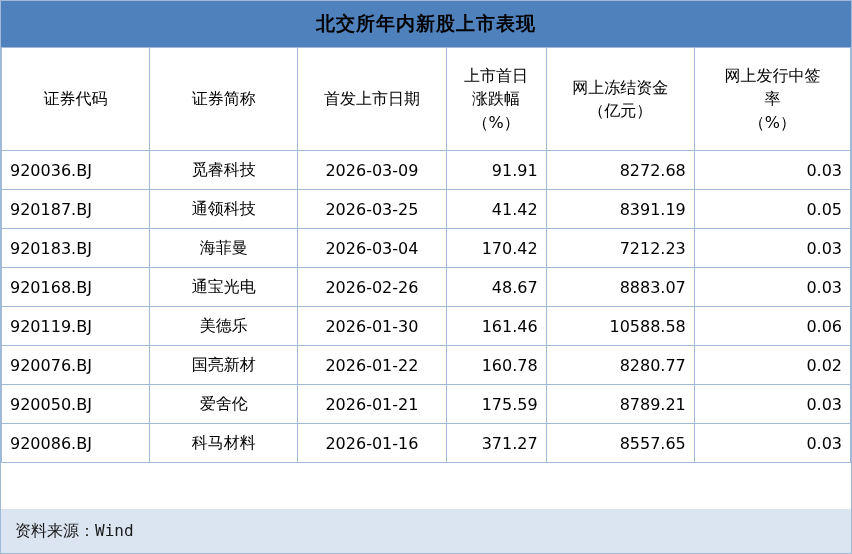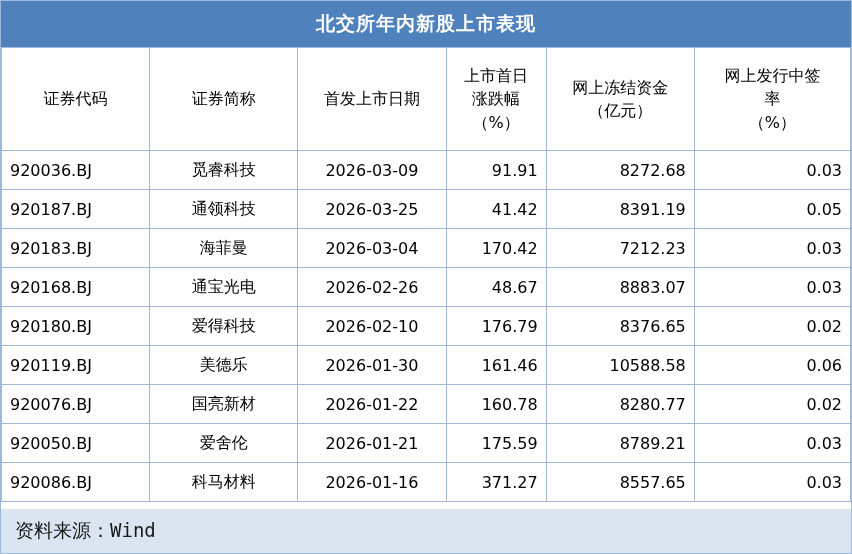--- a/index.html
+++ b/index.html
@@ -17,21 +17,21 @@
     position: relative;
     width: 852px;
     height: 554px;
     box-sizing: border-box;
     border: 1px solid #9fb9d6;
     background: #ffffff;
   }
   .title-bar {
     height: 46px;
     background: #4f81bd;
-    color: #ffffff;
+    color: #000000;
     display: flex;
     align-items: center;
     justify-content: center;
     font-size: 19px;
     font-weight: bold;
     letter-spacing: 1px;
     font-family: Liberation Serif, serif;
   }
   table.data {
     width: 100%;
@@ -93,21 +93,21 @@
     right: 0;
     bottom: 0;
     height: 44px;
     background: #dbe5f1;
     display: flex;
     align-items: center;
     padding-left: 14px;
     box-sizing: border-box;
   }
   .source-text {
-    font-size: 19px;
+    font-size: 16px;
     color: #1a1a1a;
     font-family: "DejaVu Sans Mono", monospace;
   }
 </style>
 </head>
 <body>
 
 <div class="page">
 
   <div class="title-bar">北交所年内新股上市表现</div>
@@ -169,28 +169,20 @@
       </tr>
       <tr>
         <td class="code">920168.BJ</td>
         <td class="name">通宝光电</td>
         <td class="date">2026-02-26</td>
         <td class="num">48.67</td>
         <td class="num">8883.07</td>
         <td class="num">0.03</td>
       </tr>
       <tr>
-        <td class="code">920180.BJ</td>
-        <td class="name">爱得科技</td>
-        <td class="date">2026-02-10</td>
-        <td class="num">176.79</td>
-        <td class="num">8376.65</td>
-        <td class="num">0.02</td>
-      </tr>
-      <tr>
         <td class="code">920119.BJ</td>
         <td class="name">美德乐</td>
         <td class="date">2026-01-30</td>
         <td class="num">161.46</td>
         <td class="num">10588.58</td>
         <td class="num">0.06</td>
       </tr>
       <tr>
         <td class="code">920076.BJ</td>
         <td class="name">国亮新材</td>

